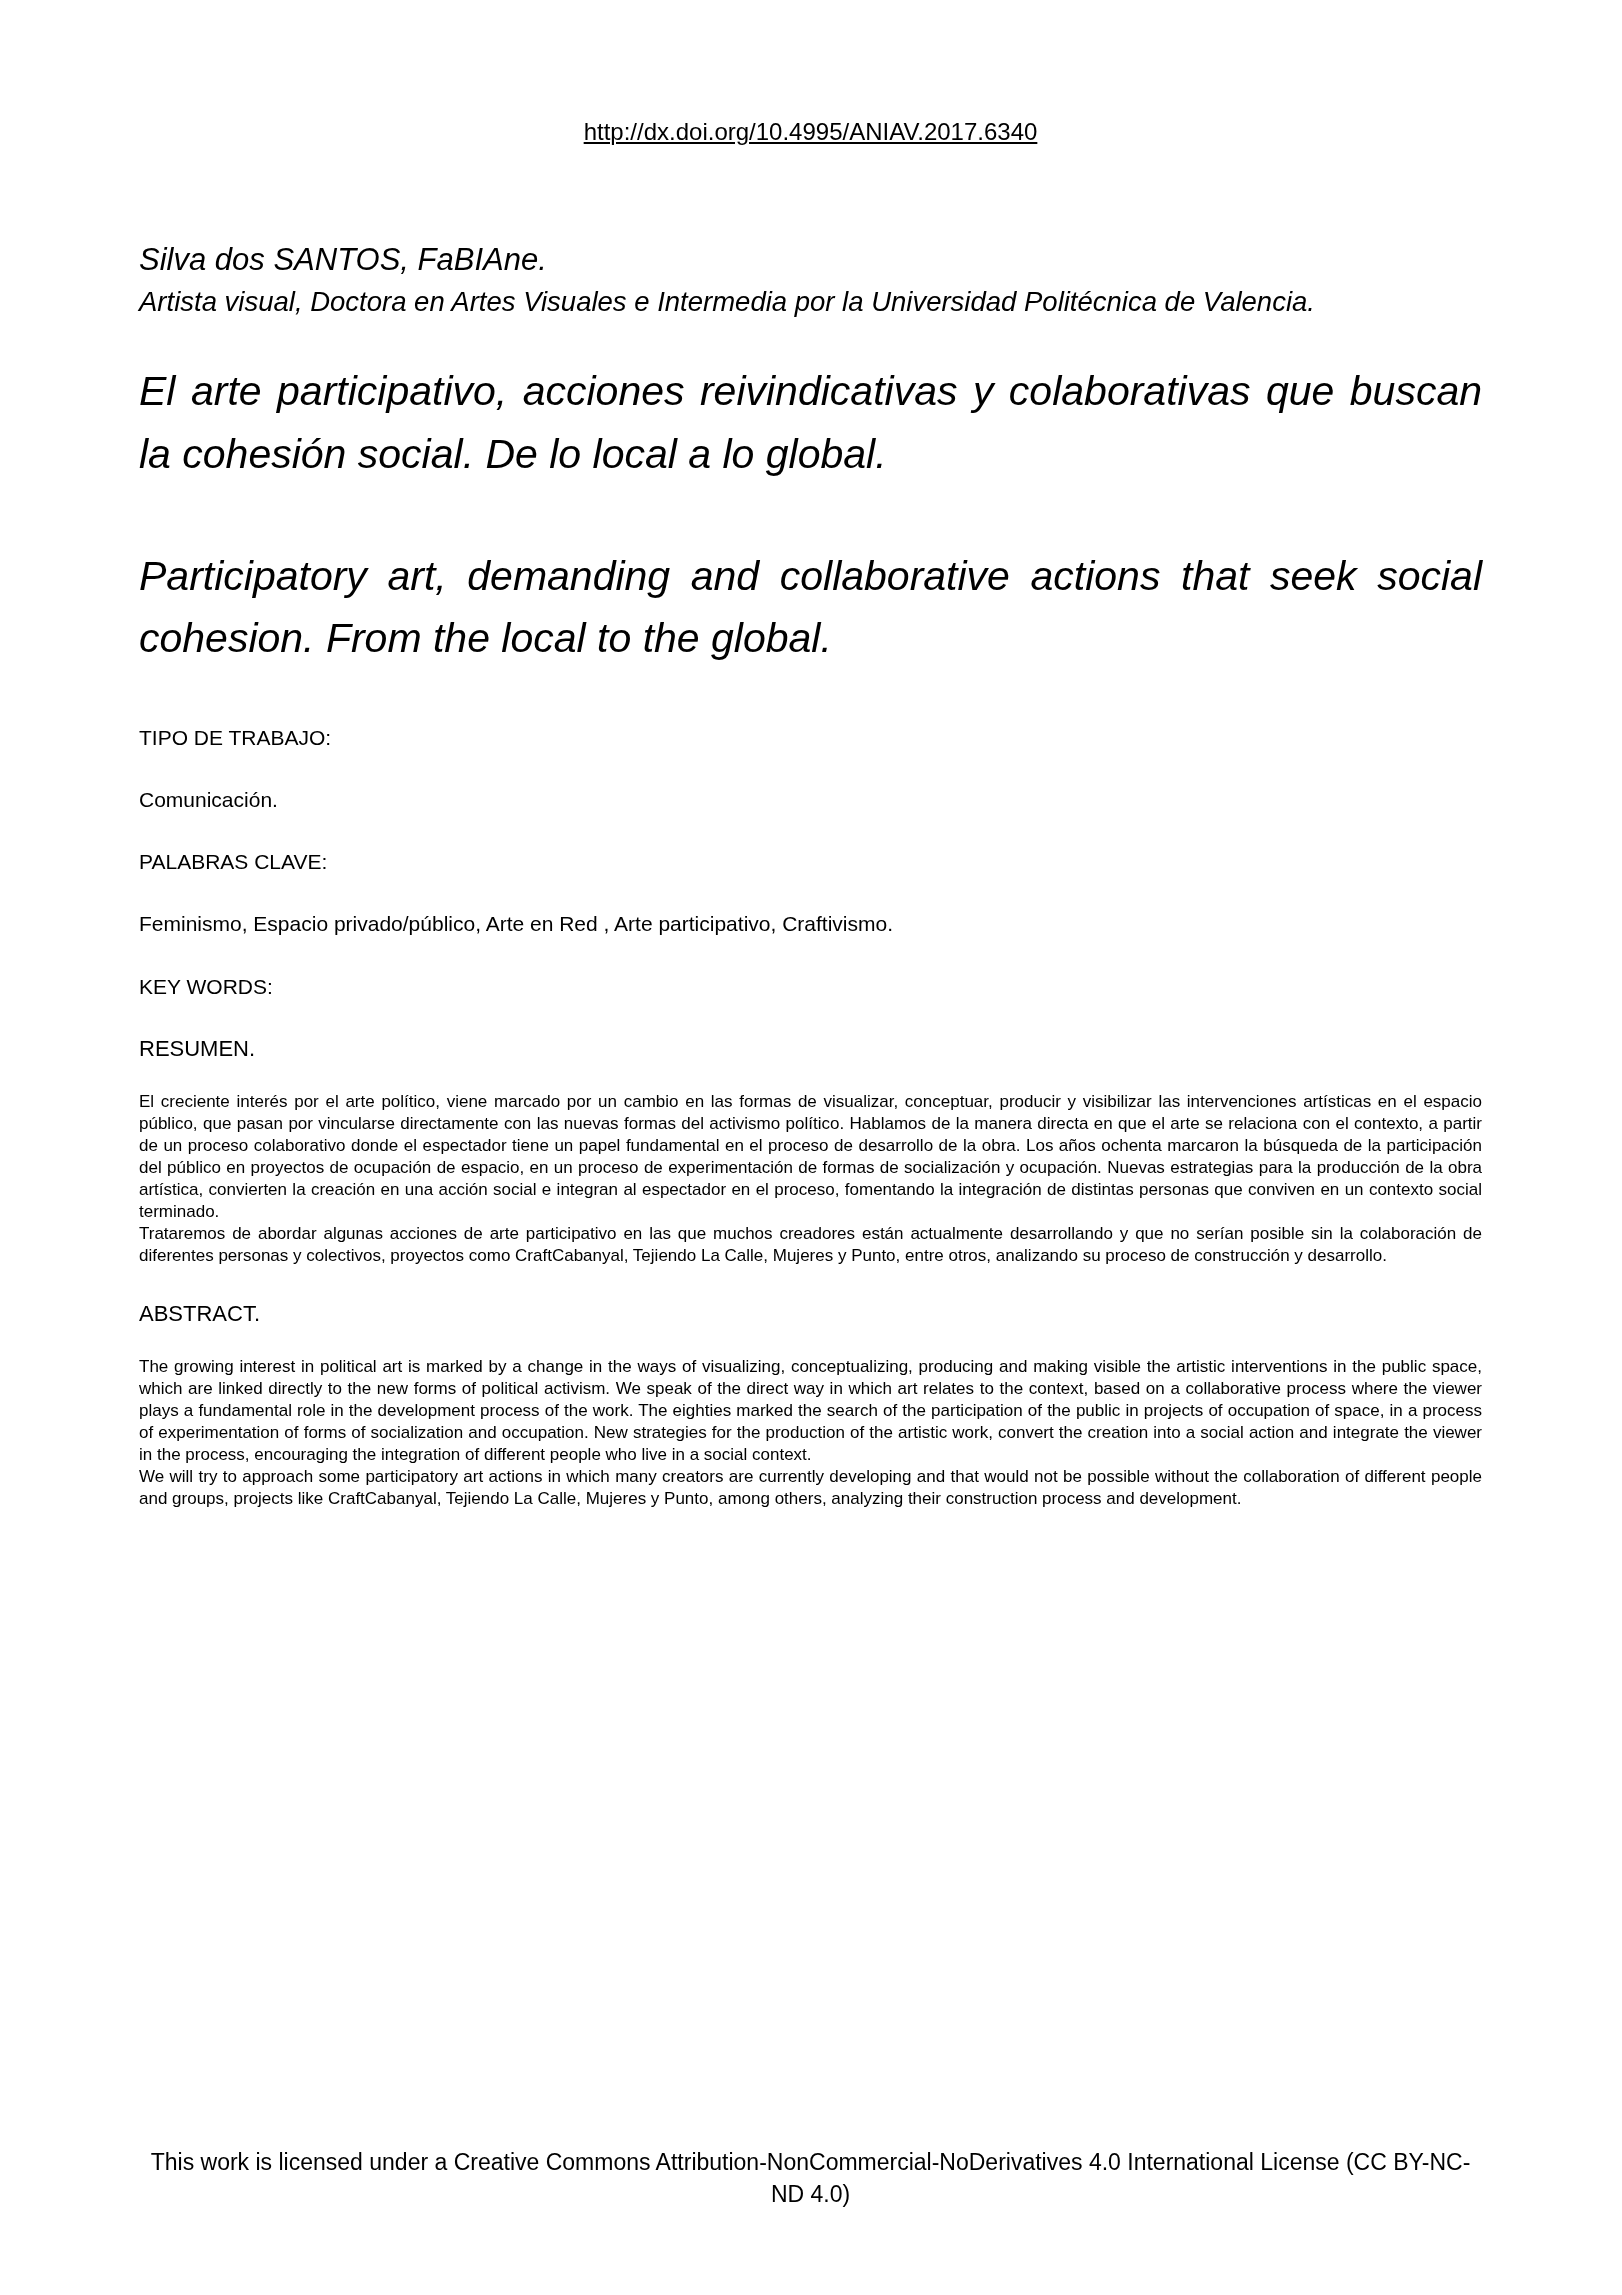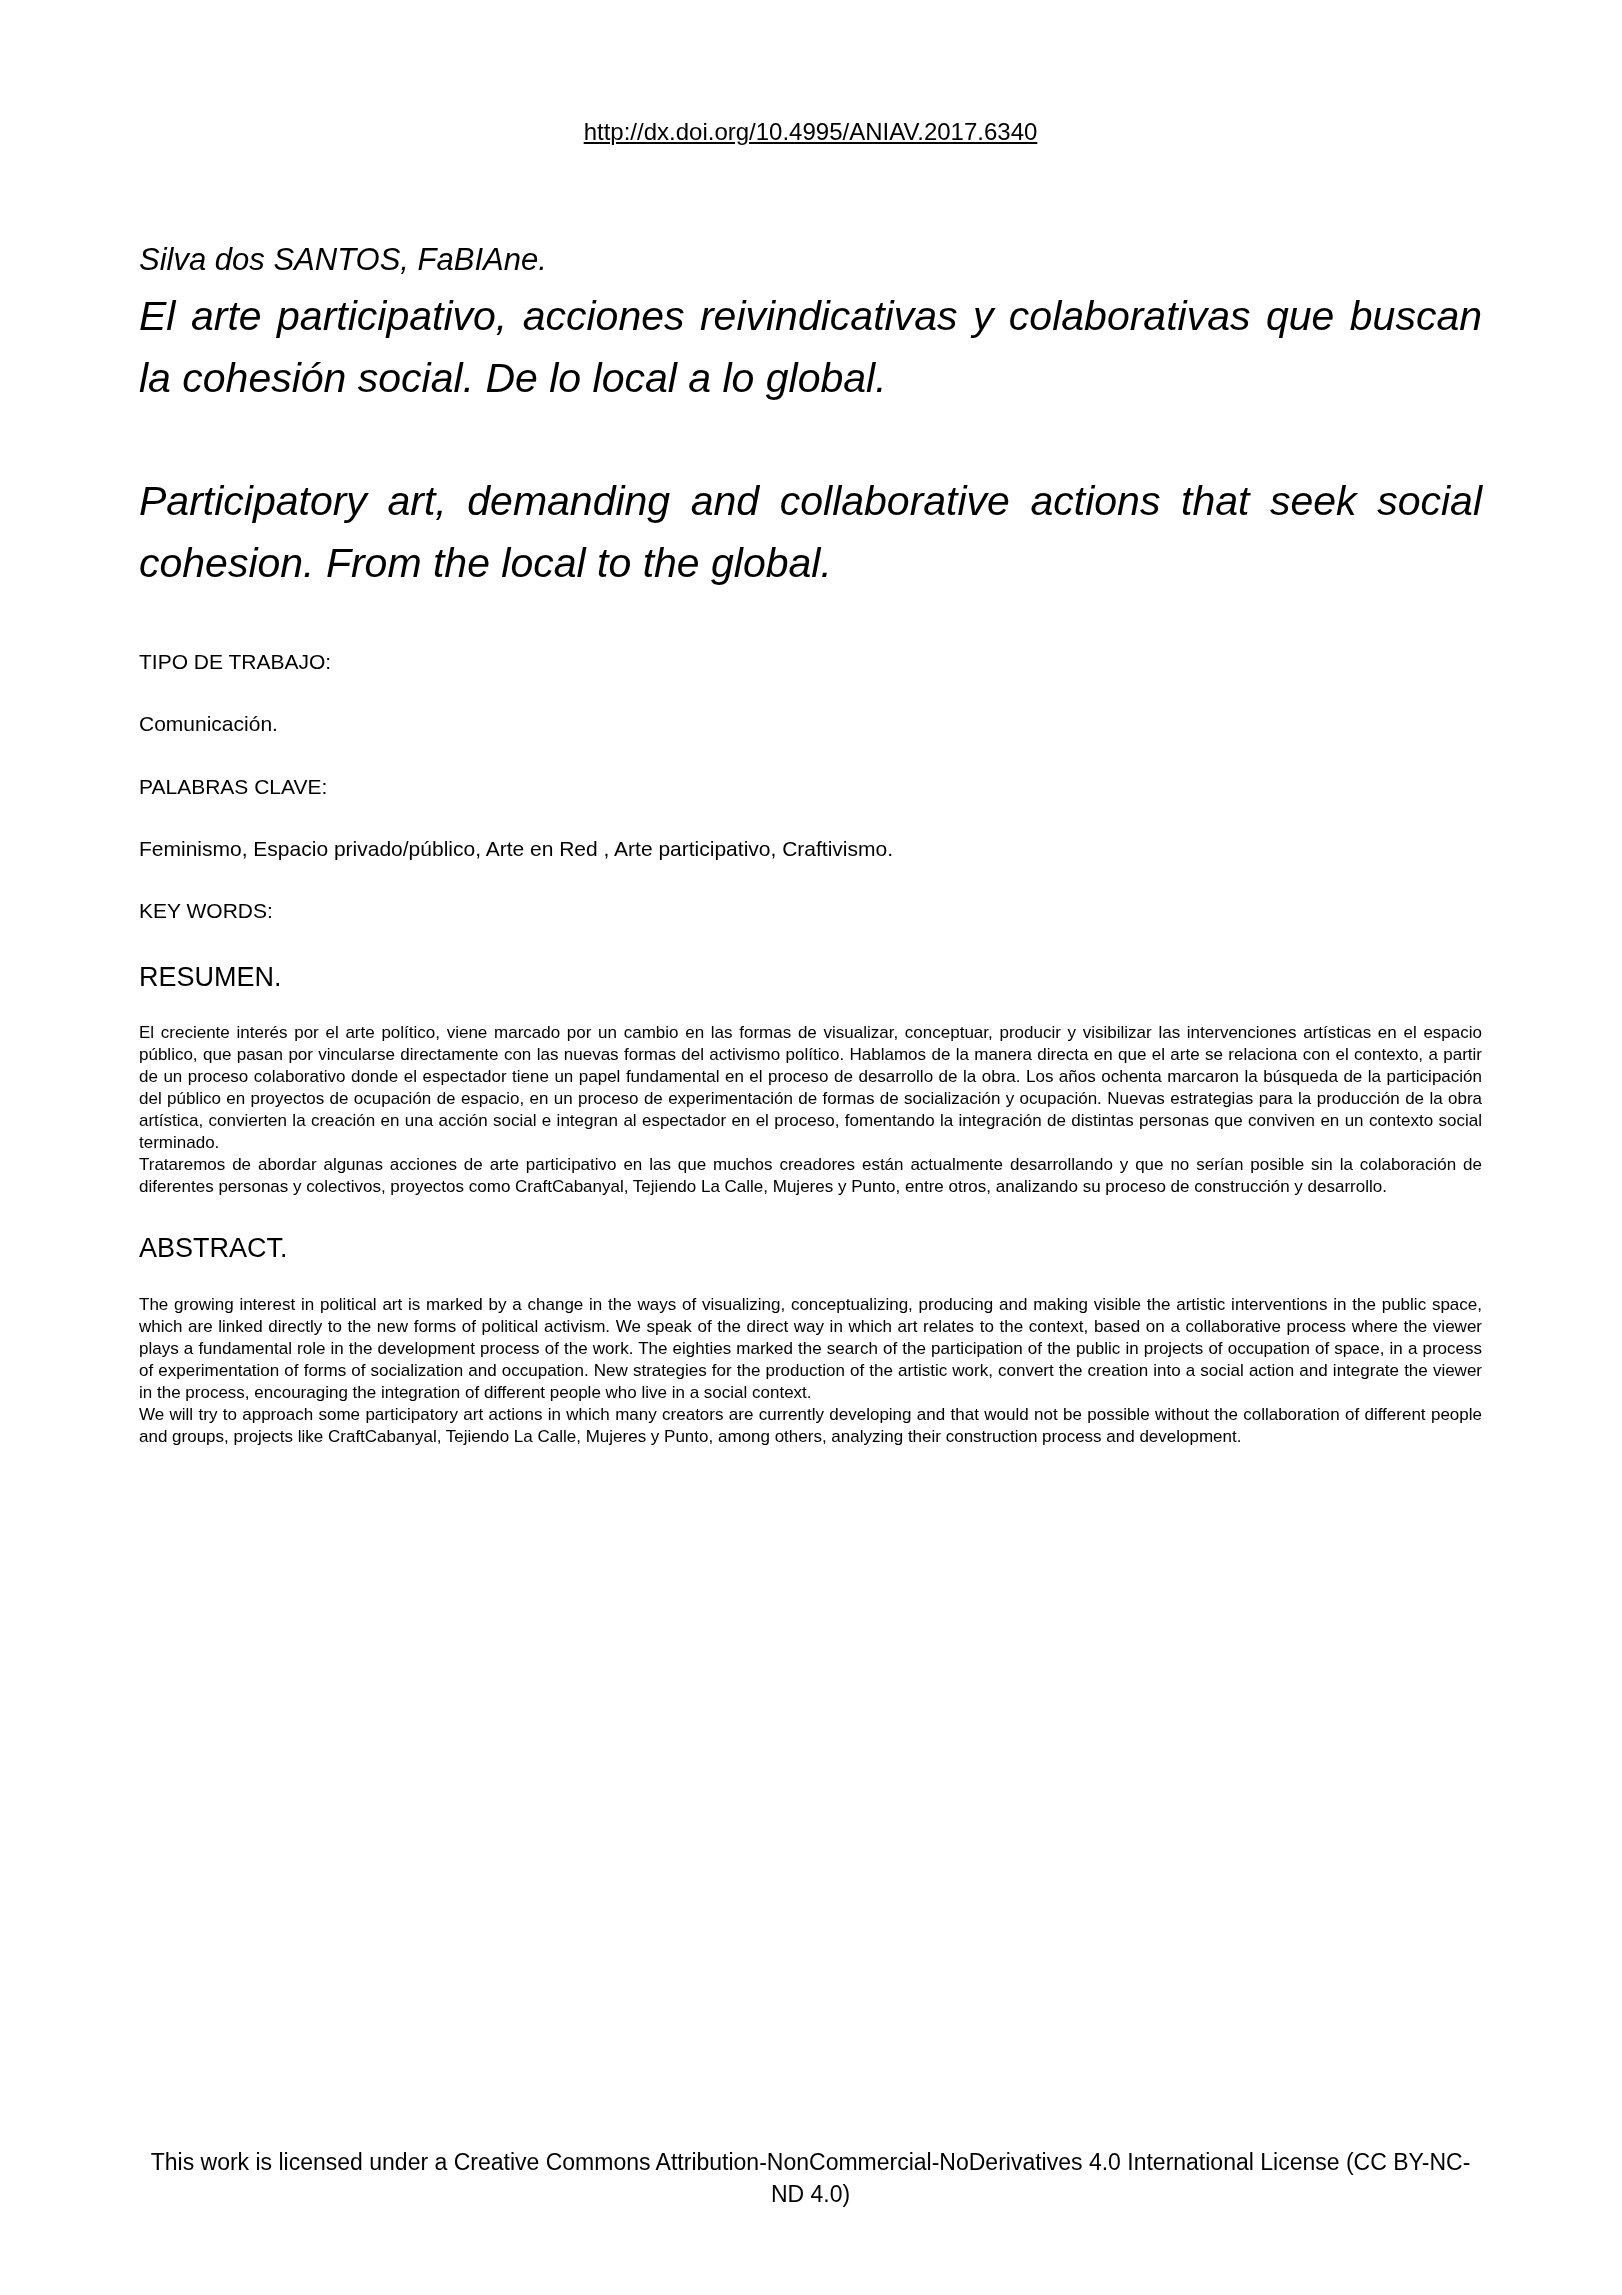--- a/index.html
+++ b/index.html
@@ -50,21 +50,21 @@
   }
   .title-es { margin-bottom: 60px; }
   .title-en { margin-bottom: 54px; }
   .label, .meta-value {
     font-size: 21px;
     line-height: 1.3;
     margin-bottom: 35px;
   }
   .keywords-last { margin-bottom: 88px; }
   .section-label {
-    font-size: 27px;
+    font-size: 22px;
     line-height: 1.3;
     margin-bottom: 27.5px;
   }
   .body-text {
     font-size: 17px;
     line-height: 1.295;
     text-align: justify;
     text-justify: inter-word;
   }
   .para-gap { margin-bottom: 33px; }
@@ -79,20 +79,21 @@
 </head>
 <body>
 
 <div class="page">
 
   <div class="doi-row">
     <a class="doi-link" href="#">http://dx.doi.org/10.4995/ANIAV.2017.6340</a>
   </div>
 
   <p class="author-name">Silva dos SANTOS, FaBIAne.</p>
+  <p class="author-affiliation">Artista visual, Doctora en Artes Visuales e Intermedia por la Universidad Politécnica de Valencia.</p>
 
   <h1 class="title title-es">El arte participativo, acciones reivindicativas y colaborativas que buscan la cohesión social. De lo local a lo global.</h1>
   <h1 class="title title-en">Participatory art, demanding and collaborative actions that seek social cohesion. From the local to the global.</h1>
 
   <p class="label">TIPO DE TRABAJO:</p>
   <p class="meta-value">Comunicación.</p>
 
   <p class="label">PALABRAS CLAVE:</p>
   <p class="meta-value">Feminismo, Espacio privado/público, Arte en Red , Arte participativo, Craftivismo.</p>
 

